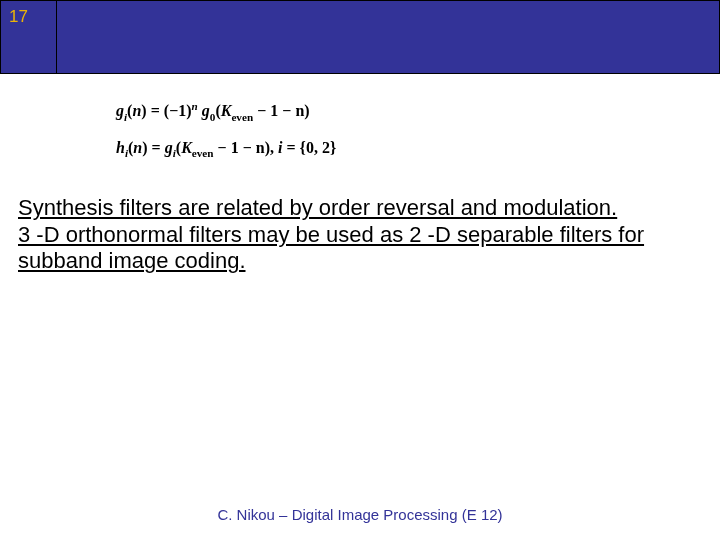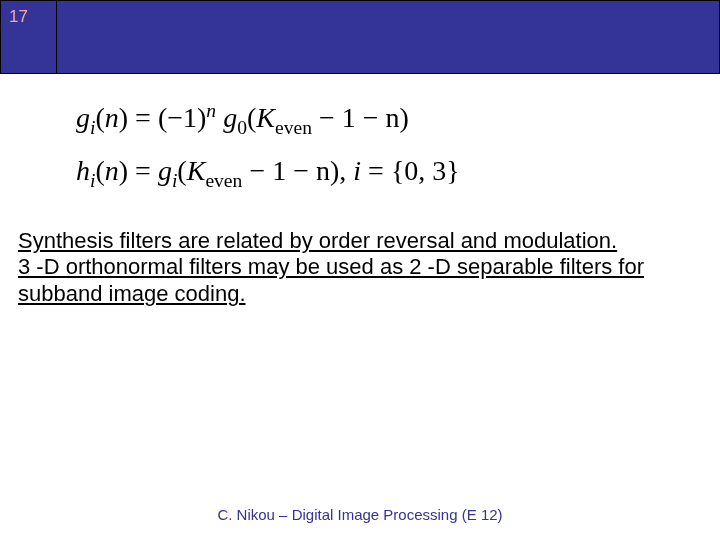--- a/index.html
+++ b/index.html
@@ -1,20 +1,20 @@
 <!DOCTYPE html>
 <html><head>
 <meta charset="utf-8">
 <style>
   * { margin: 0; padding: 0; box-sizing: border-box; }
   html, body { width: 720px; height: 540px; font-family: Arial, Helvetica, sans-serif; background: #fff; }
   .header {
     display: flex;
     background: #333398;
-    color: #fca5a5;
+    color: #eab308;
     height: 74px;
     border: 1px solid #000;
   }
   .page-no-box {
     width: 56px;
     background: #333398;
     border-right: 1px solid #000;
     display: flex;
     align-items: flex-start;
     padding: 6px 8px;
@@ -22,23 +22,24 @@
   }
   .title-box {
     flex: 1;
     display: flex;
     align-items: center;
     justify-content: center;
     font-size: 33px;
     padding: 0 8px;
   }
   .equations {
-    padding: 26px 60px 10px 76px;
+    padding: 26px 60px 10px 116px;
     font-family: "Times New Roman", serif;
-    font-size: 28px;
+    font-size: 16px;
+    font-weight: bold;
   }
   .equations .eq {
     margin-bottom: 16px;
     white-space: nowrap;
   }
   .equations .sub { font-size: 0.7em; font-style: italic; vertical-align: sub; }
   .equations .subn { font-size: 0.7em; vertical-align: sub; }
   .equations .sup  { font-size: 0.7em; vertical-align: super; font-style: italic; }
   .equations i { font-style: italic; }
   .body-text {
@@ -72,21 +73,21 @@
     <i>g</i><span class="sub">i</span>(<i>n</i>)
     <span>=</span>
     (<span>−1</span>)<span class="sup">n</span>
     <i>g</i><span class="subn">0</span>(<i>K</i><span class="subn">even</span><span> − 1 − n</span>)
   </div>
   <div class="eq">
     <i>h</i><span class="sub">i</span>(<i>n</i>)
     <span>=</span>
     <i>g</i><span class="sub">i</span>(<i>K</i><span class="subn">even</span><span> − 1 − n</span>)<span>,   </span><i>i</i>
     <span>=</span>
-    <span>{0, 3}</span>
+    <span>{0, 2}</span>
   </div>
 </div>
 
 <div class="body-text">
   <div>Synthesis filters are related by order reversal and modulation.</div>
   <div>3 -D orthonormal filters may be used as 2 -D separable filters for subband image coding.</div>
 </div>
 
 <div class="footer">
   <span>C. Nikou – Digital Image Processing (E 12)</span>

